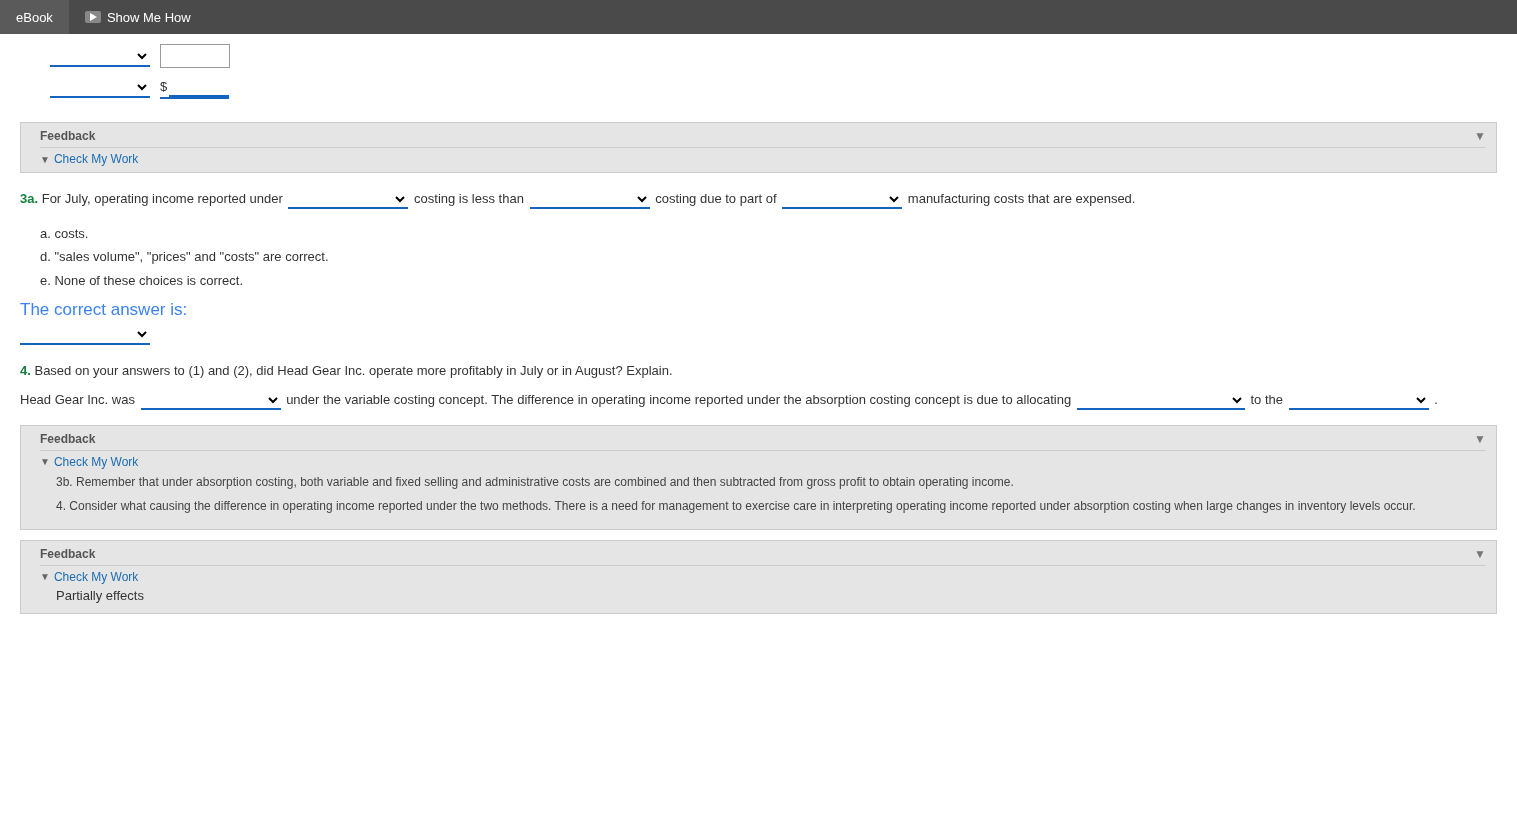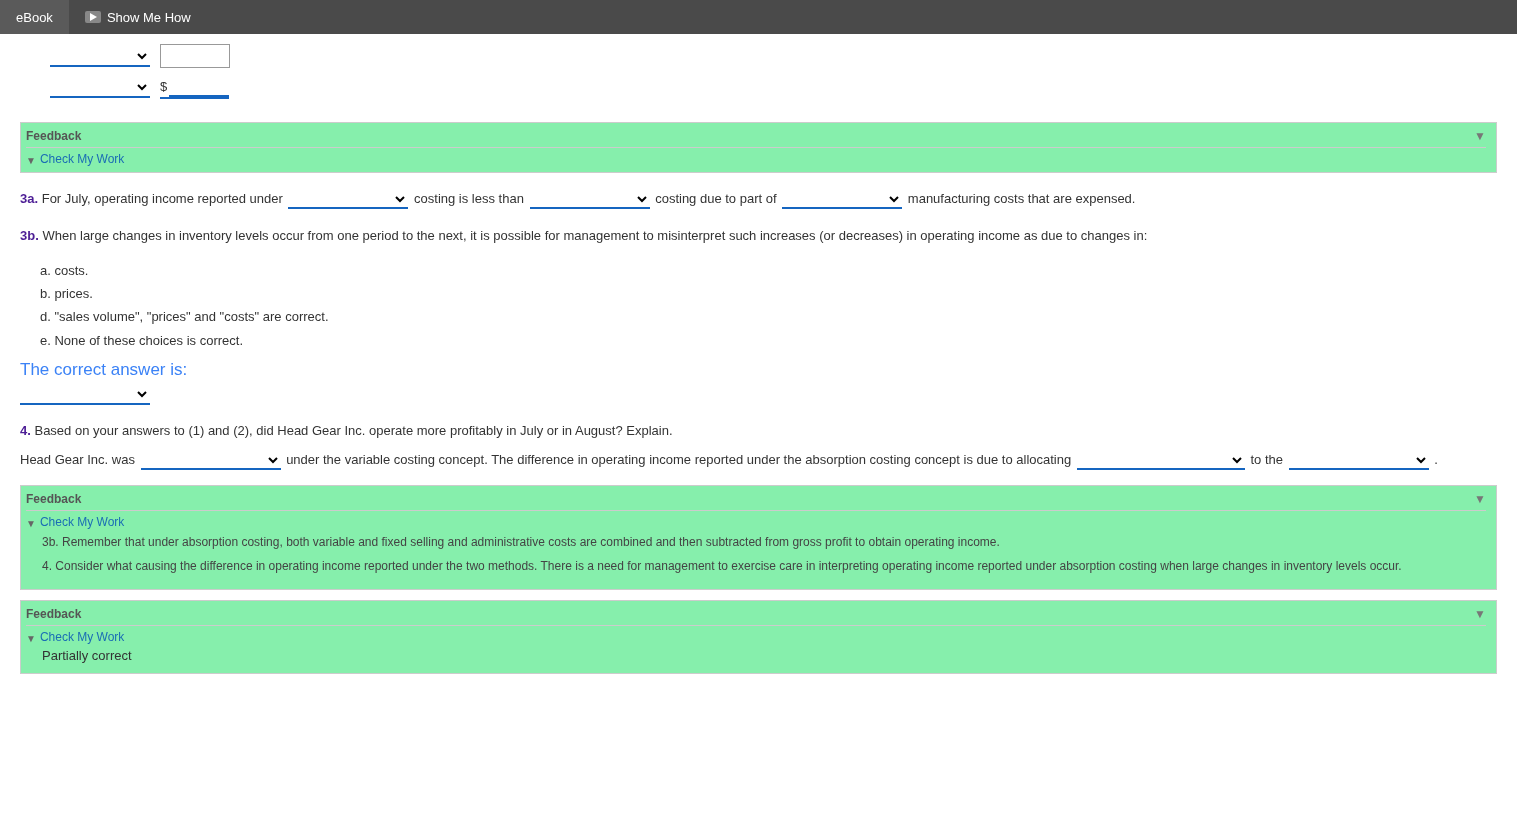--- a/index.html
+++ b/index.html
@@ -94,42 +94,42 @@
       outline: none;
       font-size: 13px;
       padding: 1px 2px;
       background: transparent;
       cursor: pointer;
       min-width: 100px;
     }
 
     
     .feedback-section {
-      background: #86efac;
+      background: #e5e5e5;
       border: 1px solid #ccc;
       margin: 10px 0;
-      padding: 6px 10px 6px 5px;
+      padding: 6px 10px 6px 19px;
     }
     .feedback-header {
       display: flex;
       align-items: center;
       justify-content: space-between;
       font-size: 12px;
       color: #555;
       font-weight: bold;
       margin-bottom: 4px;
     }
     .feedback-toggle {
       font-size: 12px;
       color: #777;
       cursor: pointer;
     }
     .check-my-work {
       display: flex;
-      align-items: flex-end;
+      align-items: center;
       gap: 4px;
       cursor: pointer;
       color: #1a6db5;
       font-size: 12px;
       text-decoration: none;
     }
     .check-my-work::before {
       content: '▼';
       font-size: 10px;
       color: #666;
@@ -144,21 +144,21 @@
       line-height: 1.5;
     }
 
     
     .question-section {
       margin: 16px 0 8px 0;
       line-height: 1.6;
     }
     .question-label {
       font-weight: bold;
-      color: #4c1d95;
+      color: #15803d;
     }
     .question-text {
       color: #333;
     }
     .inline-select {
       border: none;
       border-bottom: 2px solid #1565c0;
       outline: none;
       font-size: 13px;
       background: transparent;
@@ -257,28 +257,23 @@
     </select>
     <span class="question-text">costing due to part of</span>
     <select class="inline-select">
       <option value=""></option>
       <option>fixed</option>
       <option>variable</option>
     </select>
     <span class="question-text">manufacturing costs that are expensed.</span>
   </div>
 
-  <div class="question-section">
-    <span class="question-label">3b.</span>
-    <span class="question-text">When large changes in inventory levels occur from one period to the next, it is possible for management to misinterpret such increases (or decreases) in operating income as due to changes in:</span>
-  </div>
 
   <div class="answer-choices">
     <div>a. costs.</div>
-    <div>b. prices.</div>
     <div>d. "sales volume", "prices" and "costs" are correct.</div>
     <div>e. None of these choices is correct.</div>
   </div>
 
   <div class="correct-answer-label">The correct answer is:</div>
   <div style="margin-bottom: 12px;">
     <select class="form-select" style="min-width:130px;">
       <option value=""></option>
       <option>a</option>
       <option>b</option>
@@ -332,16 +327,16 @@
 
   <div class="feedback-section" style="margin-top: 10px;">
     <div class="feedback-header">
       <span>Feedback</span>
       <span class="feedback-toggle">▼</span>
     </div>
     <hr class="divider">
     <a class="check-my-work">
       <span>Check My Work</span>
     </a>
-    <div class="partially-correct">Partially correct</div>
+    <div class="partially-correct">Partially effects</div>
   </div>
 
 </div>
 
 </body></html>

